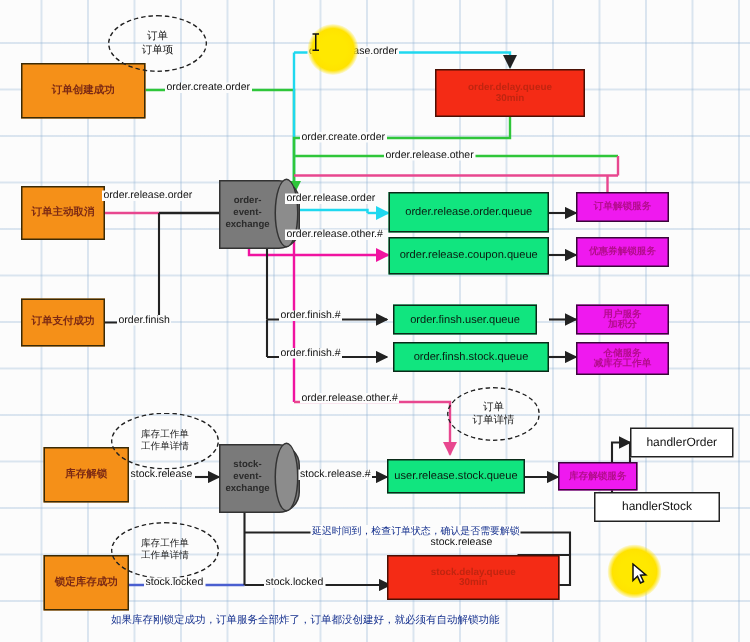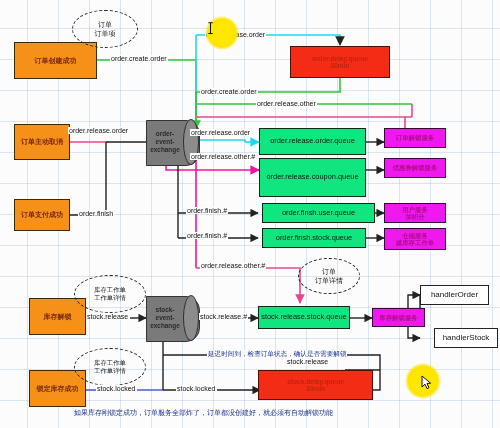--- a/index.html
+++ b/index.html
@@ -175,31 +175,31 @@
 <div class="ellipse" style="left:74px;top:348px;width:70px;height:36px;white-space:pre-line;font-size:6.4px;">库存工作单
 工作单详情</div>
 
 <div class="node red" style="left:290px;top:46px;width:100px;height:32px;flex-direction:column;">
   <span>order.delay.queue</span>
   <span>30min</span>
 </div>
 <div class="node green" style="left:259px;top:128px;width:107px;height:27px;">
   <span>order.release.order.queue</span>
 </div>
-<div class="node green" style="left:259px;top:158px;width:107px;height:39px;">
+<div class="node green" style="left:259px;top:158px;width:107px;height:25px;">
   <span>order.release.coupon.queue</span>
 </div>
-<div class="node green" style="left:262px;top:203px;width:113px;height:20px;">
+<div class="node green" style="left:262px;top:203px;width:96px;height:20px;">
   <span>order.finsh.user.queue</span>
 </div>
 <div class="node green" style="left:262px;top:228px;width:104px;height:20px;">
   <span>order.finsh.stock.queue</span>
 </div>
 <div class="node green" style="left:258px;top:306px;width:92px;height:23px;">
-  <span>stock.release.stock.queue</span>
+  <span>user.release.stock.queue</span>
 </div>
 <div class="node red" style="left:258px;top:370px;width:115px;height:30px;flex-direction:column;">
   <span>stock.delay.queue</span>
   <span>30min</span>
 </div>
 
 <div class="node magenta" style="left:384px;top:128px;width:62px;height:20px;">
   <span>订单解锁服务</span>
 </div>
 <div class="node magenta" style="left:384px;top:158px;width:62px;height:20px;">
@@ -213,21 +213,21 @@
   <span style="white-space:pre-line;">仓储服务
 减库存工作单</span>
 </div>
 <div class="node magenta" style="left:372px;top:308px;width:53px;height:19px;">
   <span>库存解锁服务</span>
 </div>
 
 <div class="node white" style="left:420px;top:285px;width:69px;height:20px;">
   <span>handlerOrder</span>
 </div>
-<div class="node white" style="left:434px;top:328px;width:64px;height:20px;">
+<div class="node white" style="left:396px;top:328px;width:84px;height:20px;">
   <span>handlerStock</span>
 </div>
 
 <div class="elabel" style="left:205px;top:31px;">order.release.order</div>
 <div class="elabel" style="left:110px;top:55px;">order.create.order</div>
 <div class="elabel" style="left:200px;top:88px;">order.create.order</div>
 <div class="elabel" style="left:256px;top:100px;">order.release.other</div>
 <div class="elabel" style="left:68px;top:127px;">order.release.order</div>
 <div class="elabel" style="left:190px;top:129px;">order.release.order</div>
 <div class="elabel" style="left:190px;top:153px;">order.release.other.#</div>

